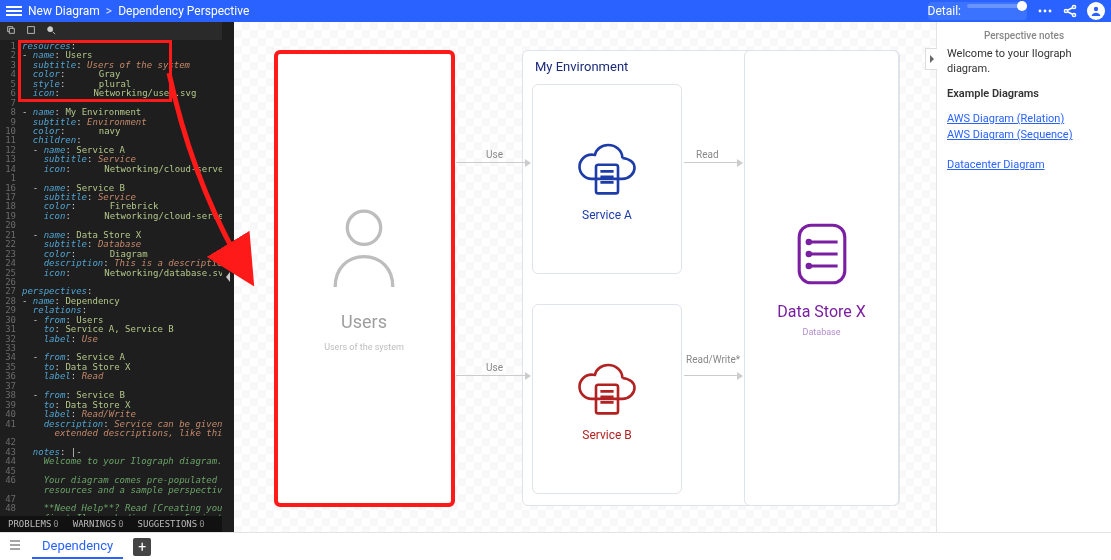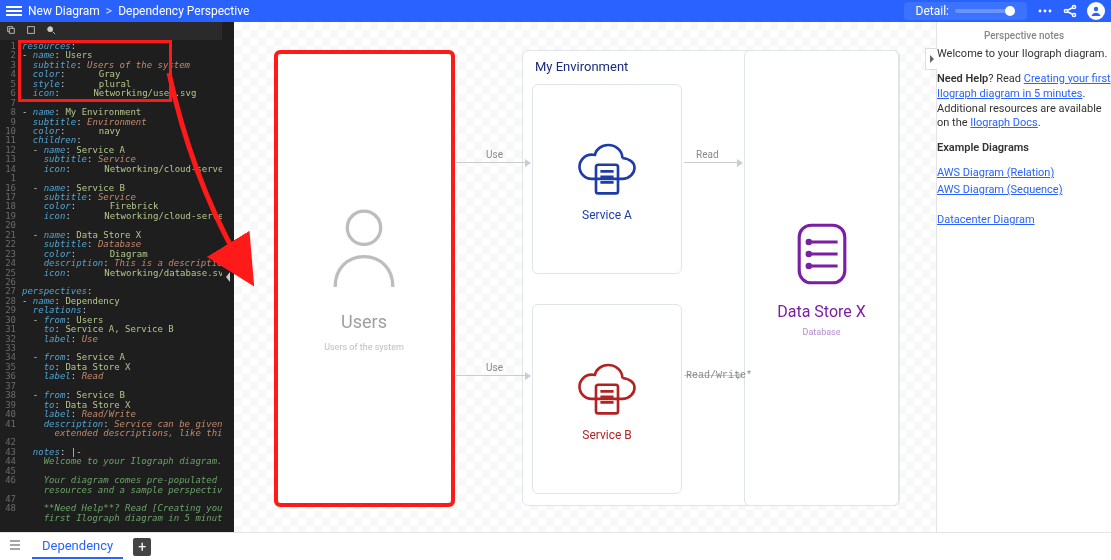--- a/index.html
+++ b/index.html
@@ -4,21 +4,21 @@
 <style>
   * { box-sizing: border-box; margin: 0; padding: 0; }
   body { font-family: -apple-system, BlinkMacSystemFont, "Segoe UI", Roboto, sans-serif; font-size: 13px; color: #333; width: 1111px; height: 560px; overflow: hidden; display: flex; flex-direction: column; }
   
   
   .topbar { background: #2962ff; color: #fff; height: 22px; display: flex; align-items: center; padding: 0 6px; font-size: 12px; }
   .topbar .hamburger { width: 16px; height: 16px; display: flex; flex-direction: column; justify-content: center; gap: 2px; margin-right: 6px; cursor: pointer; }
   .topbar .hamburger span { display: block; height: 2px; background: #fff; }
   .topbar .bc-sep { margin: 0 6px; opacity: .8; }
   .topbar-spacer { flex: 1; }
-  .detail-box { background: #3b73ff; border-radius: 4px; padding: 2px 12px; display: flex; align-items: center; gap: 6px; }
+  .detail-box { background: #3b73ff; border-radius: 4px; padding: 2px 0; display: flex; gap: 6px; }
   .detail-track { width: 60px; height: 4px; background: #6a94ff; border-radius: 2px; position: relative; }
   .detail-track .knob { position: absolute; right: 0; top: -3px; width: 10px; height: 10px; border-radius: 50%; background: #fff; }
   .topbar .ticon { margin-left: 10px; cursor: pointer; display: inline-flex; }
   .topbar .avatar { width: 18px; height: 18px; border-radius: 50%; background: #fff; display: inline-flex; align-items: center; justify-content: center; }
   .topbar .avatar svg { fill: #2962ff; }
 
   
   .main { flex: 1; display: flex; min-height: 0; }
 
   
@@ -71,21 +71,21 @@
   .ds-node { left: 510px; top: 28px; width: 155px; height: 456px; color:#7b1fa2; text-align:center; }
   .ds-node svg { stroke:#7b1fa2; }
   .ds-title { font-size:16px; color:#7b1fa2; margin-top:14px; font-weight:400;}
   .ds-sub { font-size:9px; color:#b38dcf; margin-top:6px; }
 
   .edge-label { position:absolute; font-size:10px; color:#888; background: transparent; }
   .edge-line { position:absolute; height:0; border-top:1px solid #ccc; }
   .edge-line::after{ content:""; position:absolute; right:-1px; top:-4px; border-left:6px solid #ccc; border-top:4px solid transparent; border-bottom:4px solid transparent;}
 
   
-  .rightpanel { width: 175px; background:#fff; border-left:1px solid #e4e4e4; padding:8px 0; font-size:11px; color:#333; position:relative; }
+  .rightpanel { width: 175px; background:#fff; border-left:1px solid #e4e4e4; padding:8px 10px; font-size:11px; color:#333; position:relative; }
   .rightpanel h4 { font-size:10px; color:#888; font-weight:500; text-align:center; margin-bottom:6px;}
   .rightpanel p { margin-bottom:10px; line-height:1.35; }
   .rightpanel a { color:#2962ff; text-decoration:underline; }
   .rightpanel .bold { font-weight:600; }
   .right-collapse { position:absolute; left:-12px; top:26px; width:12px; height:22px; background:#fff; border:1px solid #ddd; border-right:none; display:flex;align-items:center;justify-content:center;}
   .right-collapse svg{width:8px;height:10px;fill:#666;}
 
   
   .code-status { height:16px; background:#111; color:#bbb; font-size:9px; display:flex; align-items:center; gap:14px; padding:0 8px;}
   .code-status span em{ color:#888; font-style:normal; margin-left:2px;}
@@ -202,20 +202,25 @@
         <div class="code-line"><span class="gutter">42</span><span class="cl-text"></span></div>
         <div class="code-line"><span class="gutter">43</span><span class="cl-text"><span class="t-lit">  </span><span class="t-key">notes</span><span class="t-lit">: |-</span></span></div>
         <div class="code-line"><span class="gutter">44</span><span class="cl-text"><span class="t-lit">    </span><span class="t-comment">Welcome to your Ilograph diagram.</span></span></div>
         <div class="code-line"><span class="gutter">45</span><span class="cl-text"></span></div>
         <div class="code-line"><span class="gutter">46</span><span class="cl-text"><span class="t-lit">    </span><span class="t-comment">Your diagram comes pre-populated with</span></span></div>
         <div class="code-line"><span class="gutter"></span><span class="cl-text"><span class="t-lit">    </span><span class="t-comment">resources and a sample perspective.</span></span></div>
         <div class="code-line"><span class="gutter">47</span><span class="cl-text"></span></div>
         <div class="code-line"><span class="gutter">48</span><span class="cl-text"><span class="t-lit">    </span><span class="t-comment">**Need Help**? Read [Creating your</span></span></div>
         <div class="code-line"><span class="gutter"></span><span class="cl-text"><span class="t-lit">    </span><span class="t-comment">first Ilograph diagram in 5 minutes]</span></span></div>
       </div>
+    <div class="code-status">
+      <span><span>PROBLEMS</span><em>0</em></span>
+      <span><span>WARNINGS</span><em>0</em></span>
+      <span><span>SUGGESTIONS</span><em>0</em></span>
+    </div>
   </div>
 
   <div class="collapse-handle">
     <svg viewBox="0 0 8 12">
         <path d="M6 1 2 6l4 5z"></path>
       </svg>
   </div>
 
   <svg class="arrow-svg" viewBox="0 0 120 280">
     <defs>
@@ -274,35 +279,32 @@
         <div class="ds-sub">Database</div>
       </div>
 
       <div class="edge-line" style="left:222px;top:140px;width:74px;"></div>
       <div class="edge-label" style="left:252px;top:127px;">Use</div>
       <div class="edge-line" style="left:222px;top:353px;width:74px;"></div>
       <div class="edge-label" style="left:252px;top:340px;">Use</div>
       <div class="edge-line" style="left:450px;top:140px;width:58px;"></div>
       <div class="edge-label" style="left:462px;top:127px;">Read</div>
       <div class="edge-line" style="left:450px;top:353px;width:58px;"></div>
-      <div class="edge-label" style="left:452px;top:348px;font-family:Liberation Mono, monospace;">Read/Write*</div>
+      <div class="edge-label" style="left:452px;top:332px;">Read/Write*</div>
     </div>
   </div>
 
   <div class="rightpanel">
     <div class="right-collapse">
         <svg viewBox="0 0 8 10">
           <path d="M2 1 6 5 2 9z"></path>
         </svg>
       </div>
     <h4>Perspective notes</h4>
     <p>Welcome to your Ilograph diagram.</p>
-    <p>
-      <span class="bold">Need Help</span><span>? Read </span><a href="#">Creating your first Ilograph diagram in 5 minutes</a><span>. Additional resources are available on the </span><a href="#">Ilograph Docs</a>.
-    </p>
     <p class="bold">Example Diagrams</p>
     <p style="margin-bottom:2px"><a href="#">AWS Diagram (Relation)</a></p>
     <p style="margin-bottom:15px"><a href="#">AWS Diagram (Sequence)</a></p>
     <p style="margin-bottom:0"><a href="#">Datacenter Diagram</a></p>
   </div>
 </div>
 
 <div class="bottombar">
   <span class="ico"><svg viewBox="0 0 14 14">
         <path d="M2 3h10M2 7h10M2 11h10" stroke-width="1.6"></path>

